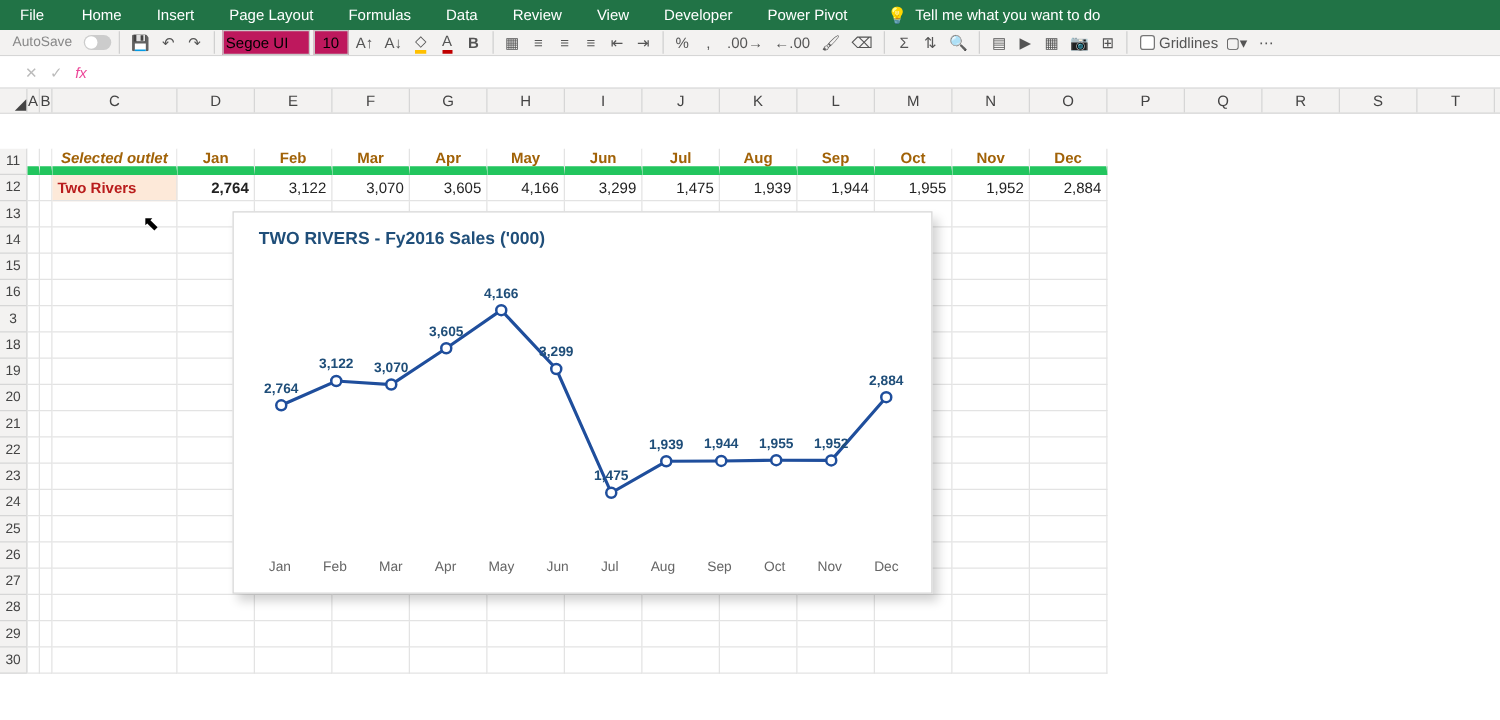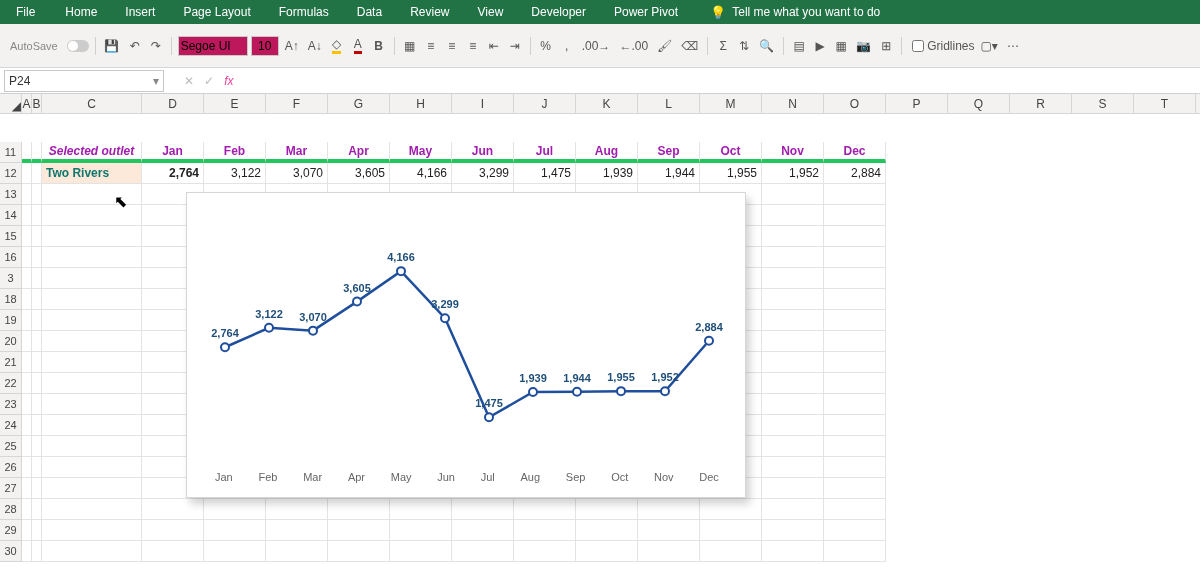--- a/index.html
+++ b/index.html
@@ -6,21 +6,21 @@
 body { font-family: "Segoe UI", sans-serif; font-size: 12px; color: #333; background: #fff; width: 1200px; height: 576px; overflow: hidden; user-select: none; }
 
 
 .ribbon-tabs { background: #217346; height: 24px; display: flex; color: #fff; font-size: 12px; }
 .ribbon-tabs .tab { padding: 0 14px; height: 24px; display: flex; align-items: center; cursor: pointer; }
 .ribbon-tabs .tab.file { padding: 0 16px; }
 .ribbon-tabs .tell-me { display: flex; align-items: center; gap: 6px; margin-left: 18px; }
 .ribbon-tabs .tell-me .bulb { font-size: 13px; }
 
 
-.toolbar { background: #f3f2f1; height: 44px; border-bottom: 1px solid #d6d6d6; display: flex; align-items: center; padding: 0 6px; gap: 3px; font-size: 12px; color: #555; }
+.toolbar { background: #f3f2f1; height: 21px; border-bottom: 1px solid #d6d6d6; display: flex; align-items: center; padding: 0 6px; gap: 3px; font-size: 12px; color: #555; }
 .toolbar .btn { height: 22px; min-width: 18px; padding: 0 2px; display: flex; align-items: center; justify-content: center; cursor: pointer; border: 1px solid transparent; }
 .toolbar .sep { width: 1px; height: 18px; background: #d0d0d0; margin: 0 3px; }
 .toolbar select, .toolbar .combo { height: 20px; font-size: 12px; border: 1px solid #c8c8c8; background: #be185d; padding: 0 2px; }
 .font-name { width: 70px; }
 .font-size { width: 28px; text-align: center; }
 .autosave { font-size: 11px; color: #888; padding: 0 4px; }
 .toggle { width: 22px; height: 12px; border-radius: 6px; background: #ccc; position: relative; display: inline-block; margin-left: 2px; }
 .toggle::after { content: ""; width: 10px; height: 10px; background: #fff; border-radius: 50%; position: absolute; top: 1px; left: 1px; }
 .gridlines-lbl { display: flex; align-items: center; gap: 3px; margin-left: 4px; }
 .gridlines-lbl input { width: 12px; height: 12px; }
@@ -49,25 +49,25 @@
 .cellrow { height: 21px; display: flex; }
 .cell { border-right: 1px solid #e3e3e3; border-bottom: 1px solid #e3e3e3; height: 21px; display: flex; align-items: center; padding: 0 4px; font-size: 12px; }
 
 
 .c-A { width: 10px; }
 .c-B { width: 10px; }
 .c-C { width: 100px; }
 .c-W { width: 62px; justify-content: flex-end; }
 
 
-.hdr-row .cell { background: #fff; font-weight: 600; color: #a21caf; text-align: center; justify-content: center; border-bottom: 4px solid #22c55e; }
+.hdr-row .cell { background: #fff; font-weight: 600; color: #a16207; text-align: center; justify-content: center; border-bottom: 7px solid #22c55e; }
 .hdr-row .c-C { font-style: italic; font-weight: 600; }
 
 
-.val-row .c-C { background: #fde9d9; color: #0f766e; font-weight: 700; font-style: normal; justify-content: flex-start; }
+.val-row .c-C { background: #fde9d9; color: #b91c1c; font-weight: 700; font-style: normal; justify-content: flex-start; }
 .val-row .c-W { color: #222; }
 .val-row .c-D { font-weight: 700; }
 
 
 .chart { position: absolute; left: 164px; top: 50px; width: 560px; height: 306px; background: #fff; border: 1px solid #d6d6d6; box-shadow: 4px 6px 8px rgba(0,0,0,0.18); }
 .chart-title { font-weight: 700; color: #1f4e79; font-size: 14px; padding: 12px 0 0 20px; }
 .plot { position: absolute; left: 20px; top: 50px; width: 520px; height: 210px; }
 .xaxis { position: absolute; left: 20px; bottom: 14px; width: 520px; display: flex; justify-content: space-between; font-size: 11px; color: #666; padding: 0 8px; }
 
 
@@ -199,24 +199,20 @@
   </label>
   <div class="btn">
       <span>▢▾</span>
     </div>
   <div class="btn">
       <span>⋯</span>
     </div>
 </div>
 
 <div class="formula-row">
-  <div class="namebox">
-    <span>P24</span>
-    <span class="dd">▾</span>
-  </div>
   <div class="fx-area">
     <span style="color:#bbb">✕</span>
     <span style="color:#bbb">✓</span>
     <span class="fx">fx</span>
   </div>
 </div>
 
 <div class="colheaders">
   <div class="corner">◢</div>
   <div class="colhead col-A">A</div>
@@ -605,20 +601,21 @@
           <div class="cell c-W"></div>
           <div class="cell c-W"></div>
           <div class="cell c-W"></div>
           <div class="cell c-W"></div>
           <div class="cell c-W"></div>
           <div class="cell c-W"></div>
         </div>
       </div>
 
     <div class="chart">
+      <div class="chart-title">TWO RIVERS - Fy2016 Sales ('000)</div>
       <svg class="plot" id="plotsvg" viewBox="0 0 520 210">
           <path class="series" d="M18,104.24 L62,84.80571428571427 L106,87.62857142857143 L150,58.58571428571429 L194,28.131428571428557 L238,75.19714285714286 L282,174.21428571428572 L326,149.0257142857143 L370,148.75428571428571 L414,148.15714285714284 L458,148.32 L502,97.72571428571429"></path>
           <circle class="pt" cx="18" cy="104.24" r="4"></circle>
           <circle class="pt" cx="62" cy="84.80571428571427" r="4"></circle>
           <circle class="pt" cx="106" cy="87.62857142857143" r="4"></circle>
           <circle class="pt" cx="150" cy="58.58571428571429" r="4"></circle>
           <circle class="pt" cx="194" cy="28.131428571428557" r="4"></circle>
           <circle class="pt" cx="238" cy="75.19714285714286" r="4"></circle>
           <circle class="pt" cx="282" cy="174.21428571428572" r="4"></circle>
           <circle class="pt" cx="326" cy="149.0257142857143" r="4"></circle>

